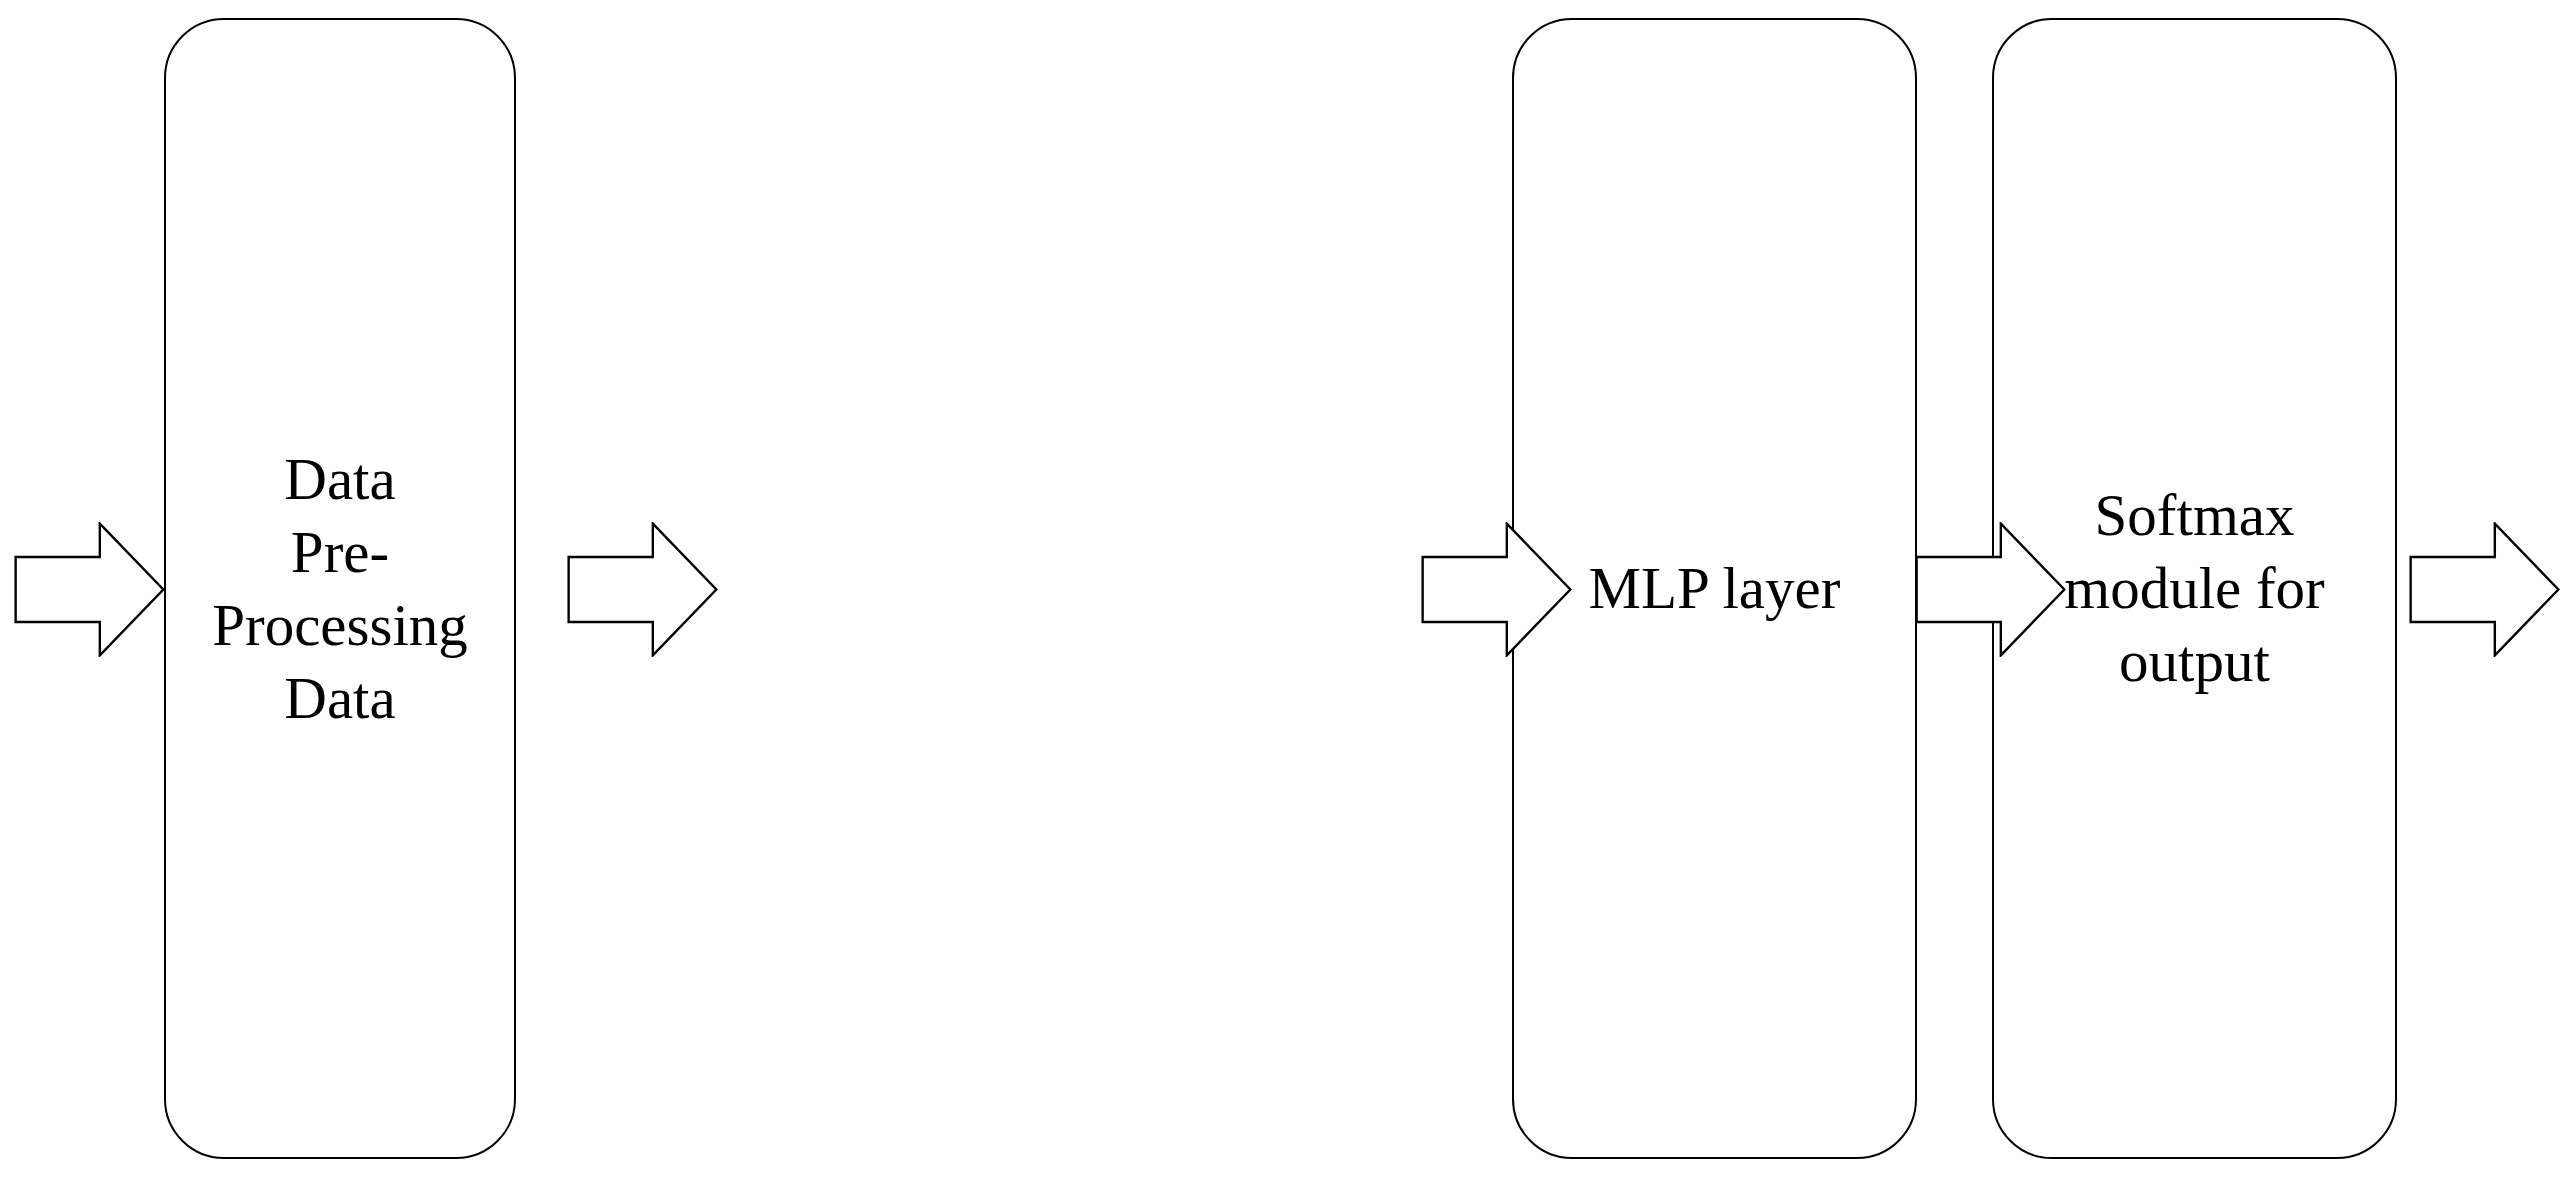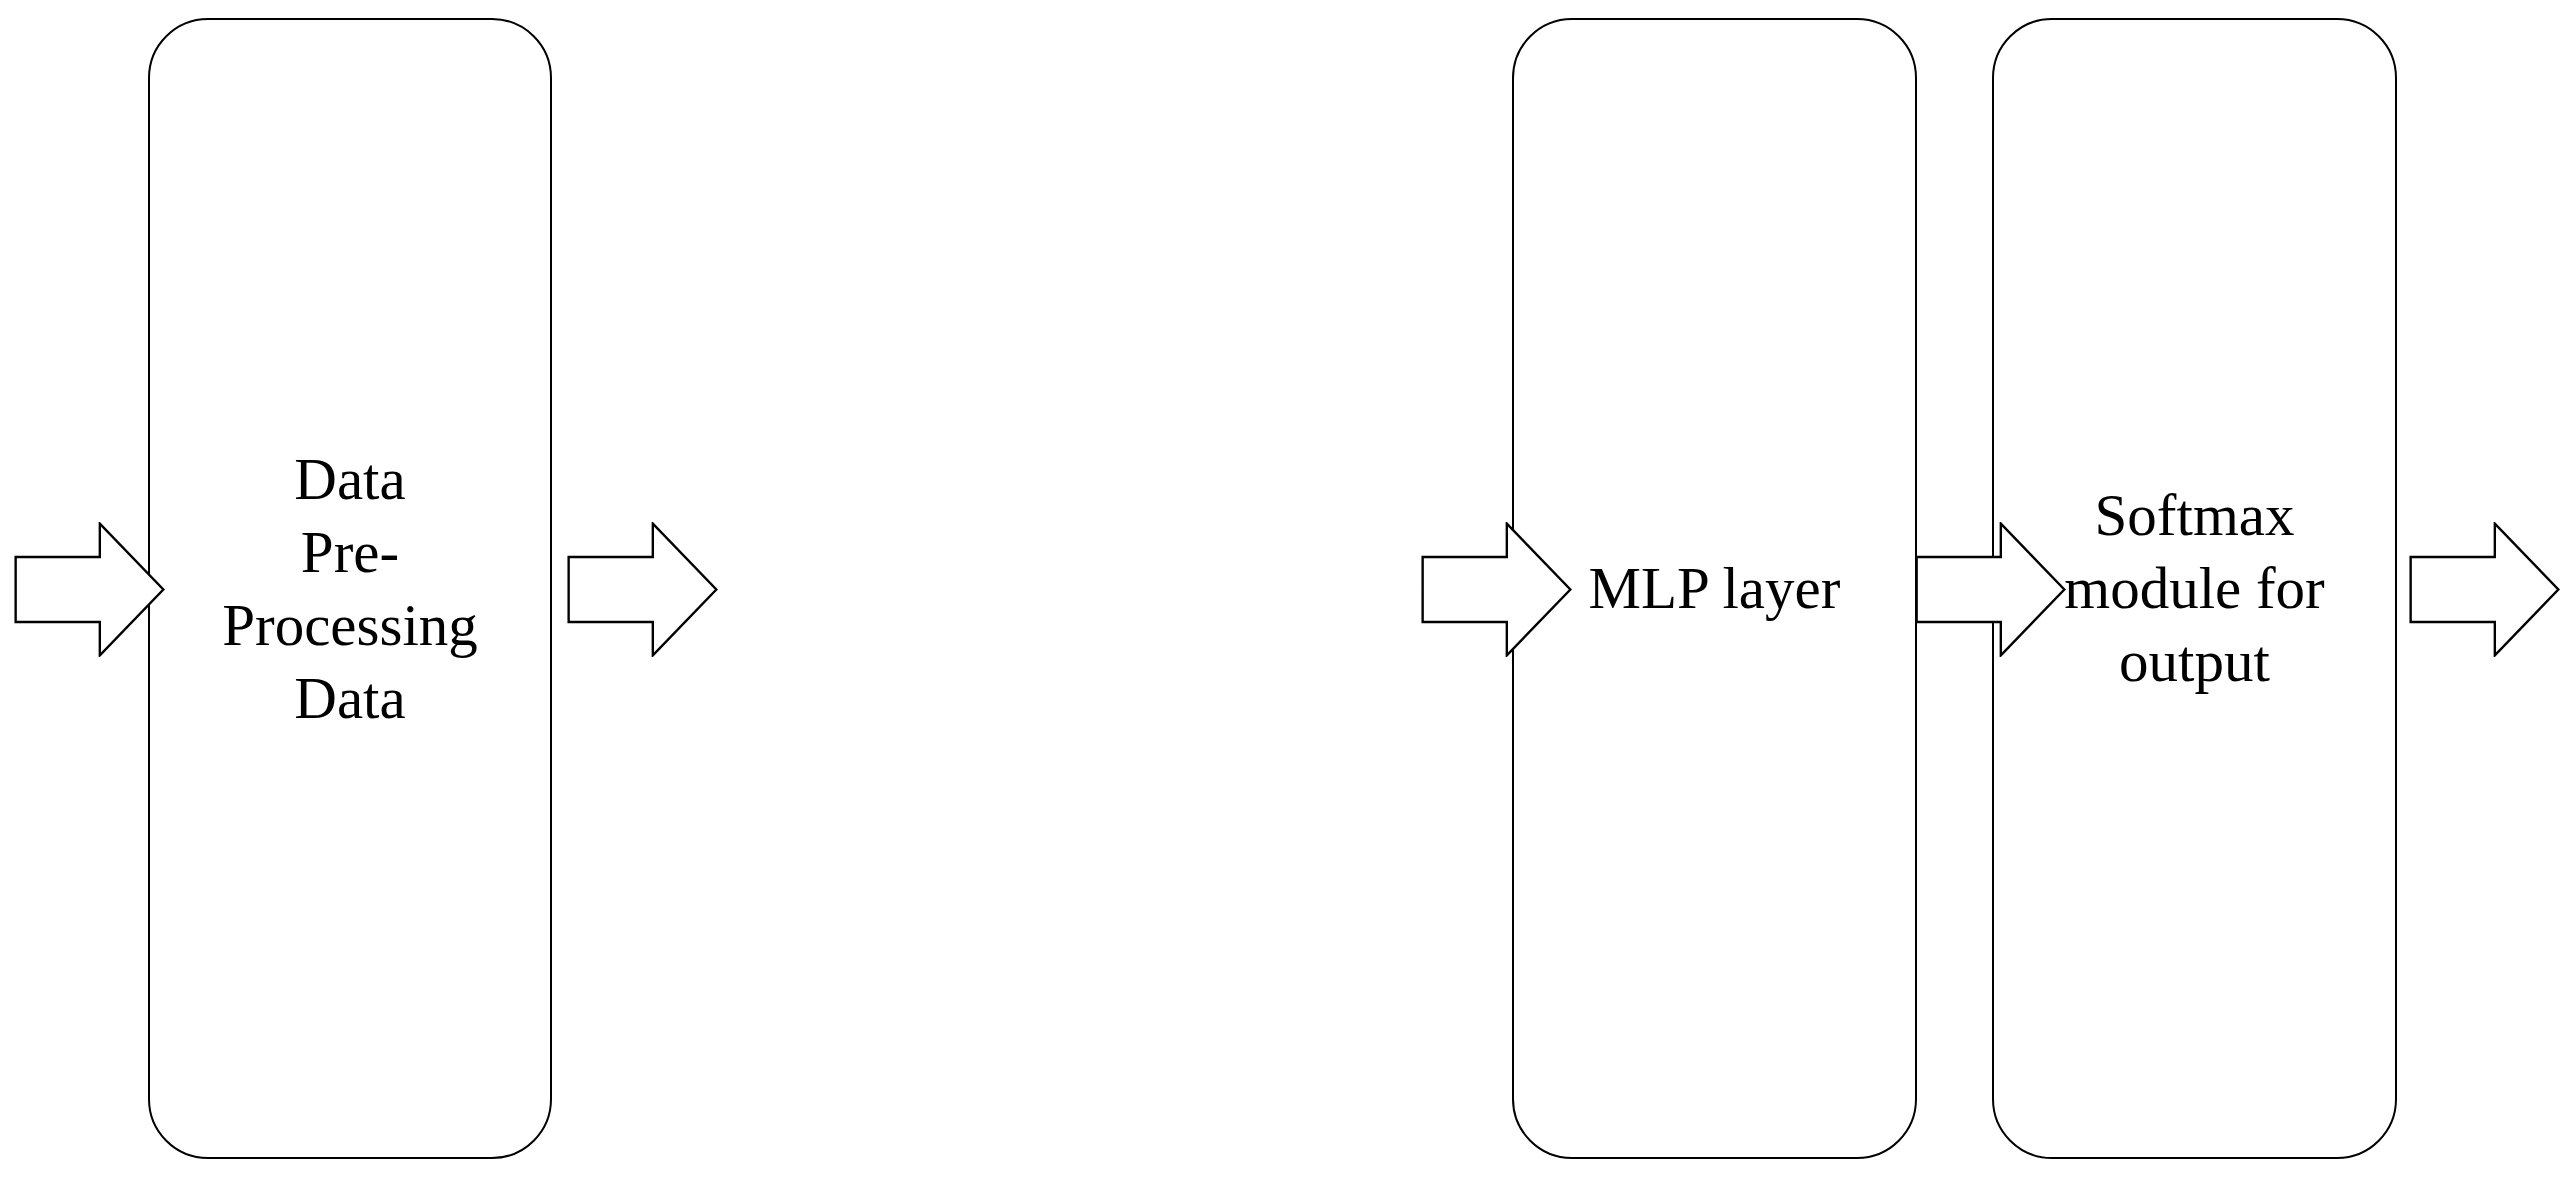--- a/index.html
+++ b/index.html
@@ -29,21 +29,21 @@
     align-items: center;
     z-index: 1;
   }
   .box .line {
     font-size: 59px;
     line-height: 73px;
     color: #000000;
     white-space: nowrap;
     text-align: center;
   }
-  #box-1 { left: 148px;  width: 404px; }
+  #box-1 { left: 164px;  width: 352px; }
   #box-2 { left: 658px;  width: 765px; }
   #box-3 { left: 1512px; width: 405px; align-items: center; }
   #box-4 { left: 1992px; width: 405px; }
   .flow-arrow {
     position: absolute;
     top: 522px;
     width: 151px;
     height: 135px;
     z-index: 5;
   }

